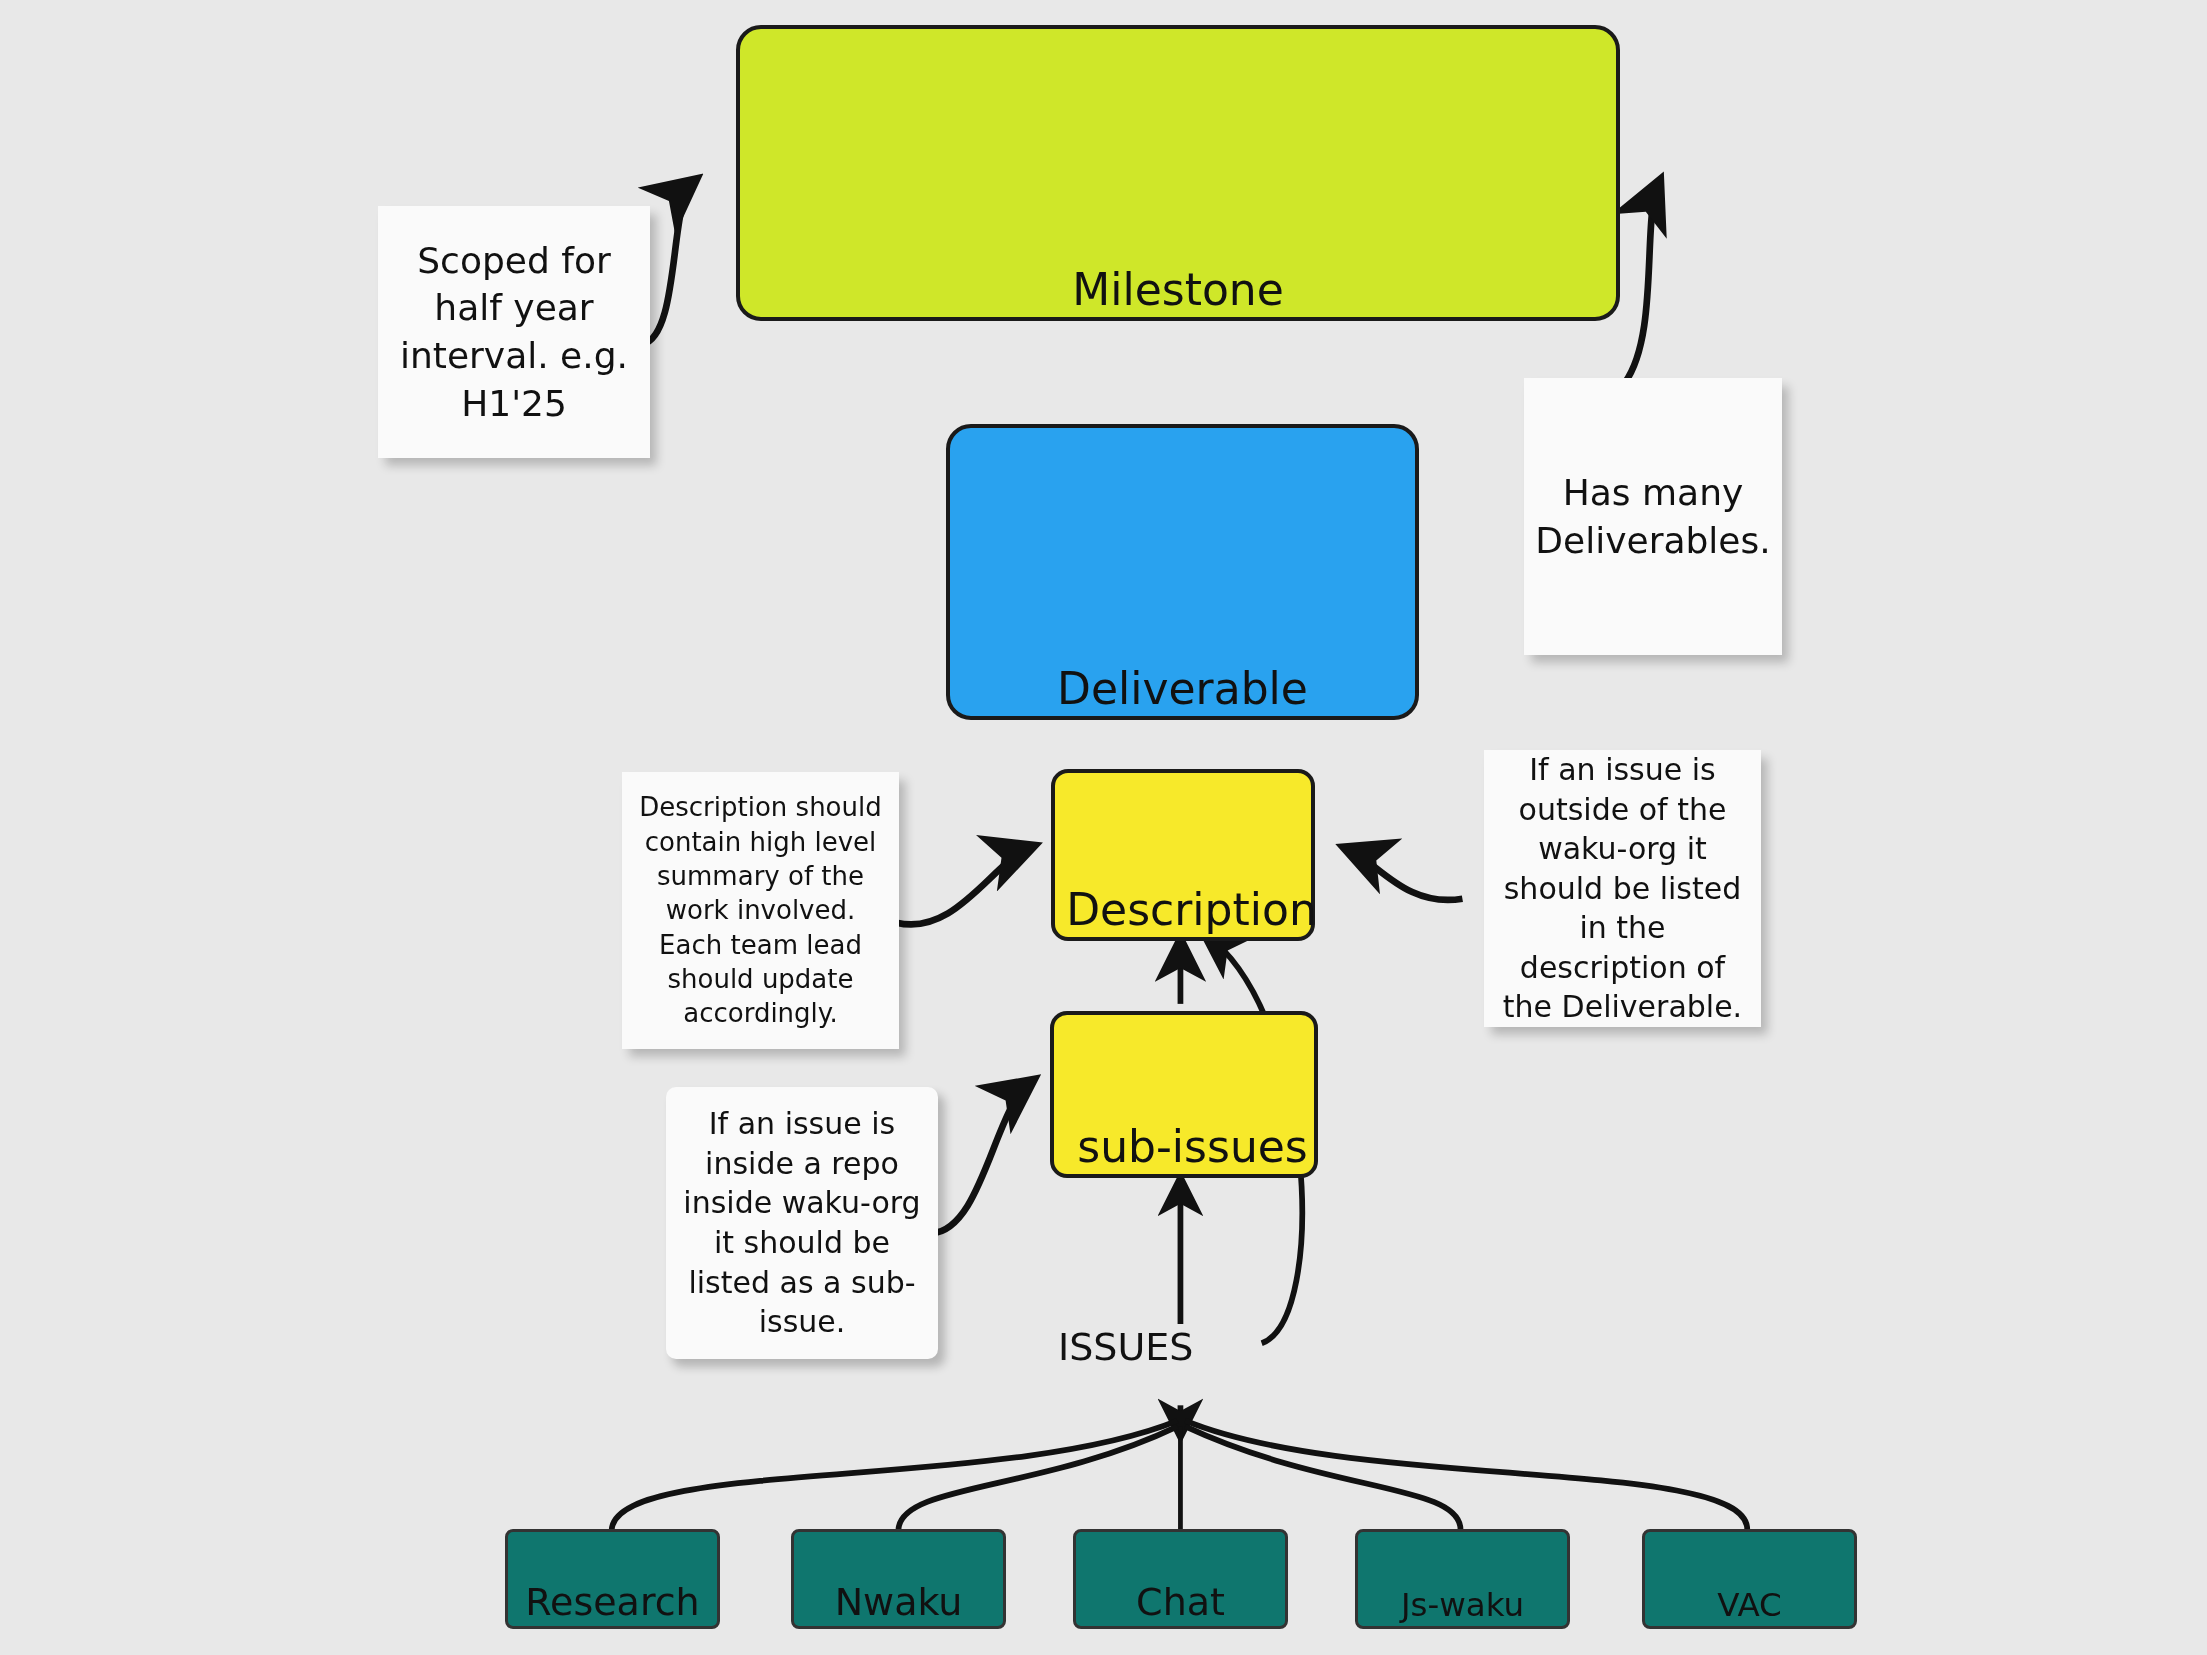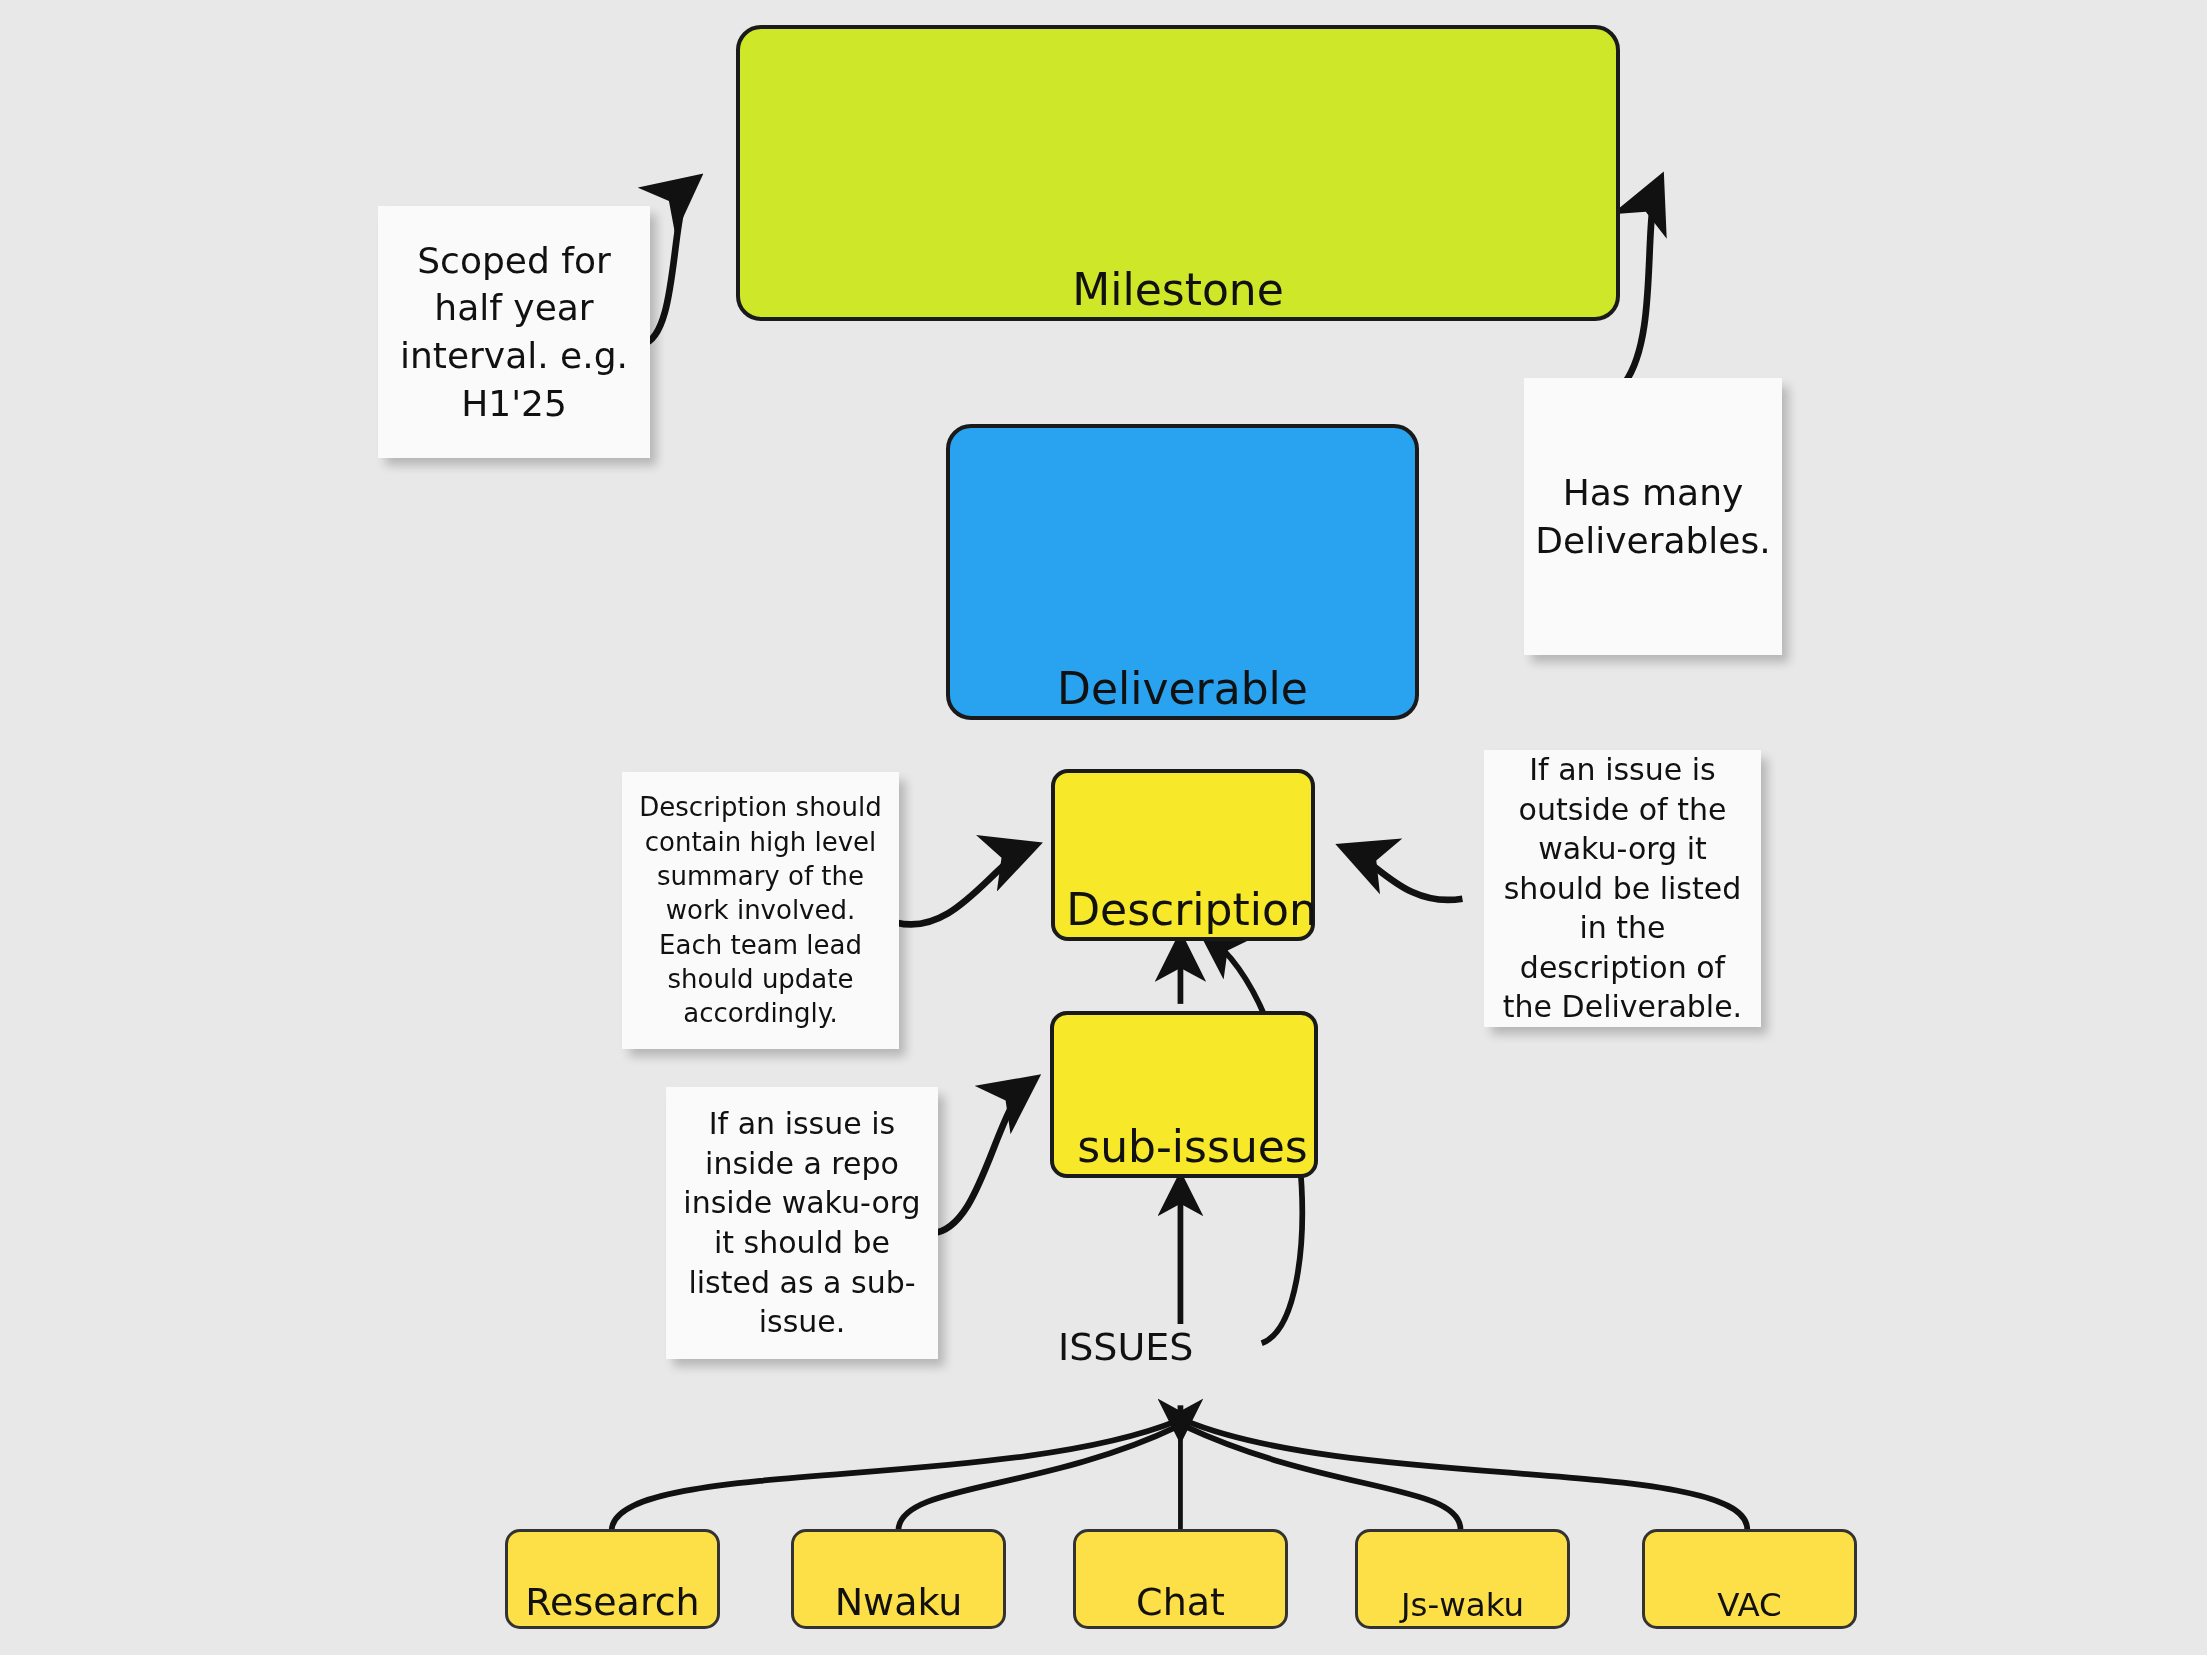--- a/index.html
+++ b/index.html
@@ -49,23 +49,23 @@
     font-size: 44px;
   }
   .node-yellow {
     background: #f7e92a;
     font-size: 44px;
     border-radius: 17px;
     border-width: 4.8px;
     padding-left: 17px;
   }
   .node-team {
-    background: #fde047;
+    background: #0f766e;
     font-size: 38px;
-    border-radius: 15px;
+    border-radius: 8px;
     border-width: 3.8px;
     border-color: #333;
   }
   .note {
     position: absolute;
     box-sizing: border-box;
     background: #fafafa;
     color: #111;
     display: flex;
     align-items: center;
@@ -167,18 +167,18 @@
   </div>
 
   <div class="note note-sm" style="left:622px; top:772px; width:277px; height:277px;">
     <span>Description should contain high level summary of the work involved. Each team lead should update accordingly.</span>
   </div>
 
   <div class="note note-mid" style="left:1484px; top:750px; width:277px; height:277px;">
     <span>If an issue is outside of the waku-org it should be listed in the description of the Deliverable.</span>
   </div>
 
-  <div class="note note-mid" style="left:666px; top:1087px; width:272px; height:272px;">
+  <div class="note note-mid" style="left:666px; top:1087px; width:272px; height:272px;border-radius:10px;">
     <span>If an issue is inside a repo inside waku-org it should be listed as a sub-issue.</span>
   </div>
 
 </div>
 
 
 </body></html>

